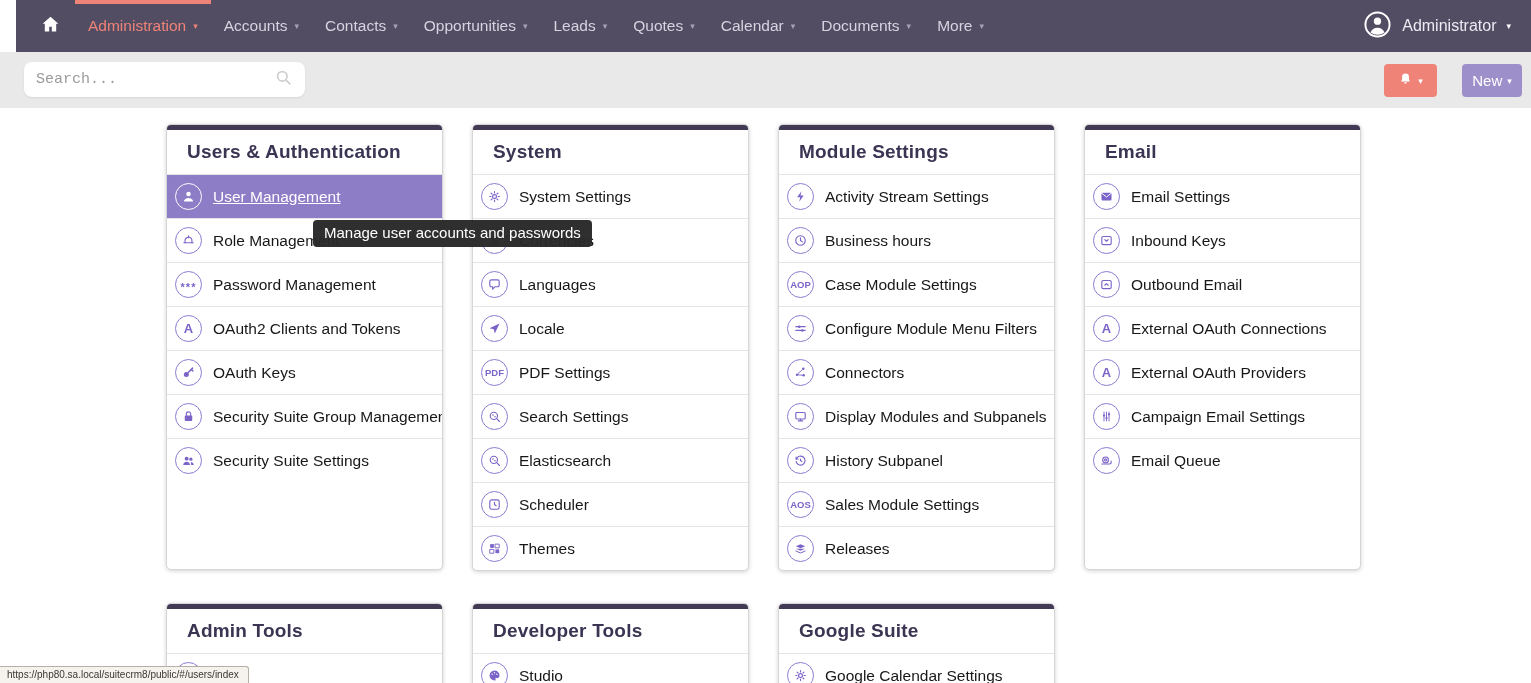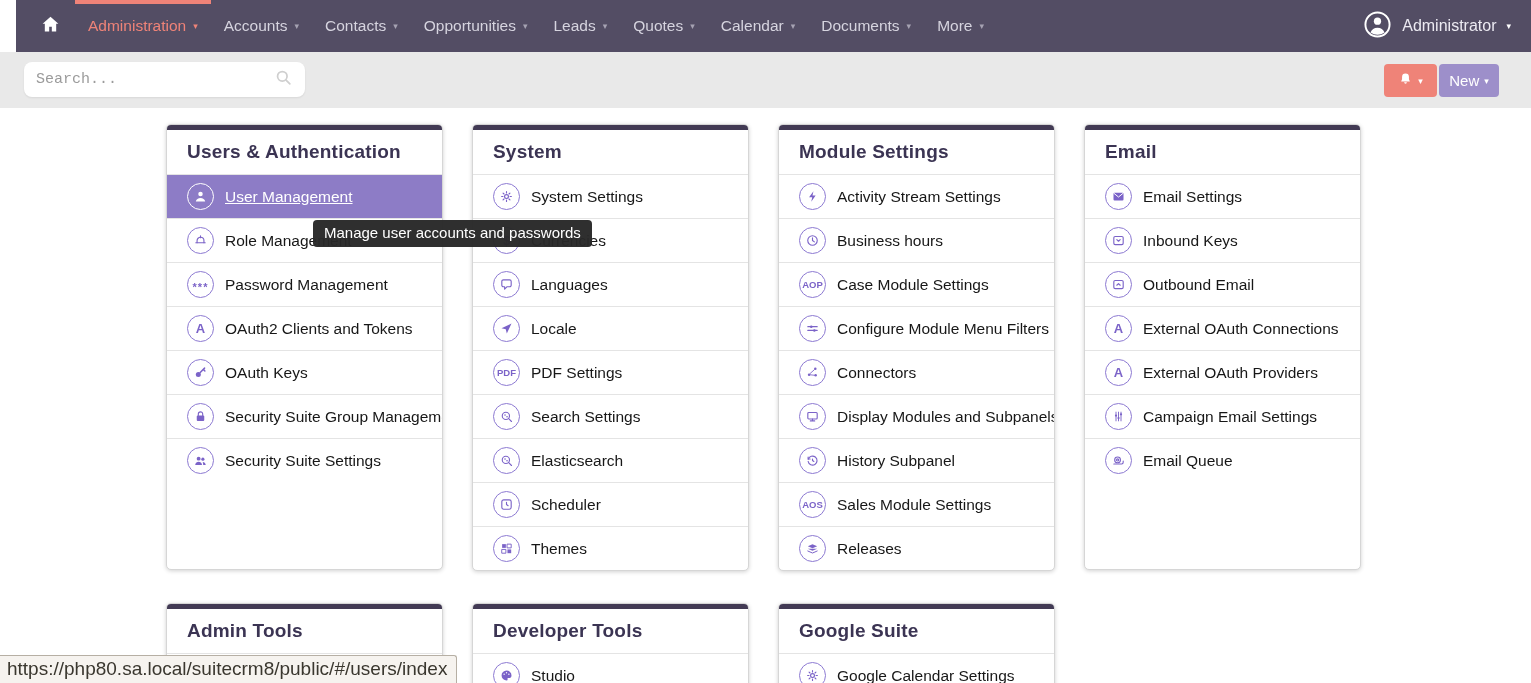--- a/index.html
+++ b/index.html
@@ -39,37 +39,37 @@
     font-family:Liberation Mono, monospace; background:transparent;
   }
   .search-box input::placeholder { color:#9b9b9b; }
   .btn {
     position:absolute; top:12px; height:33px; border:none; border-radius:4px;
     color:#fff; display:flex; align-items:center; justify-content:center;
     gap:5px; font-size:15px; cursor:pointer; font-family:"Liberation Sans",sans-serif;
   }
   .btn .caret { font-size:9px; }
   .btn-bell { right:94px; width:53px; background:var(--salmon,#ef8378); }
-  .btn-new  { right:32px; width:60px; background:var(--accent-purple,#9d8fca); }
+  .btn-new  { right:9px; width:60px; background:var(--accent-purple,#9d8fca); }
   
   .content { padding:16px 0 0 166px; }
   .card-row { display:flex; gap:29px; align-items:flex-start; }
   .card-row + .card-row { margin-top:32px; }
   .card {
     width:277px; background:#fff; border:1px solid #d6d6d6; border-radius:5px;
     overflow:hidden; box-shadow:0 1px 4px rgba(0,0,0,.18);
   }
   .card-row.row-0 .card { min-height:446px; }
   .card-top { height:5px; background:var(--card-top,#423a54); }
   .card-title {
     padding:11px 20px; font-size:19px; font-weight:700;
     color:#3b3453; letter-spacing:.2px;
   }
   .item {
-    display:flex; align-items:center; gap:11px; height:44px; padding:0 20px;
+    display:flex; align-items:center; gap:11px; height:44px; padding:0 8px;
     border-top:1px solid #e4e4e4; font-size:15.5px; color:#171717; cursor:pointer;
   }
   .circ {
     width:27px; height:27px; border-radius:50%; flex:none;
     border:1.5px solid #8d7ad2; color:var(--icon-purple,#7b63c8);
     display:flex; align-items:center; justify-content:center;
   }
   .circ svg { display:block; }
   .circ .ticon { font-weight:700; font-size:9.5px; letter-spacing:0; }
   .circ .ticon.big { font-size:13px; }
@@ -81,21 +81,21 @@
   
   .tooltip {
     position:absolute; left:313px; top:220px; z-index:50;
     background:rgba(40,40,40,.97); color:#fff; font-size:15px;
     padding:4px 11px 6px; border-radius:4px; white-space:nowrap;
   }
   .statusbar {
     position:absolute; left:0; bottom:0; z-index:60;
     background:#f6f3ef; border:1px solid #b6afa4; border-left:none; border-bottom:none;
     border-radius:0 3px 0 0; padding:2px 9px 3px 7px;
-    font-size:19px; color:#3a372f; white-space:nowrap;
+    font-size:10px; color:#3a372f; white-space:nowrap;
   }
 </style>
 </head>
 <body>
 
 <div class="navbar">
   <div class="home-btn">
     <span>
       <svg width="21" height="21" viewBox="0 0 24 24">
           <path d="M12 3l9 8h-2.5v9h-5v-5.5h-3V20h-5v-9H3z" fill="#fff"></path>

